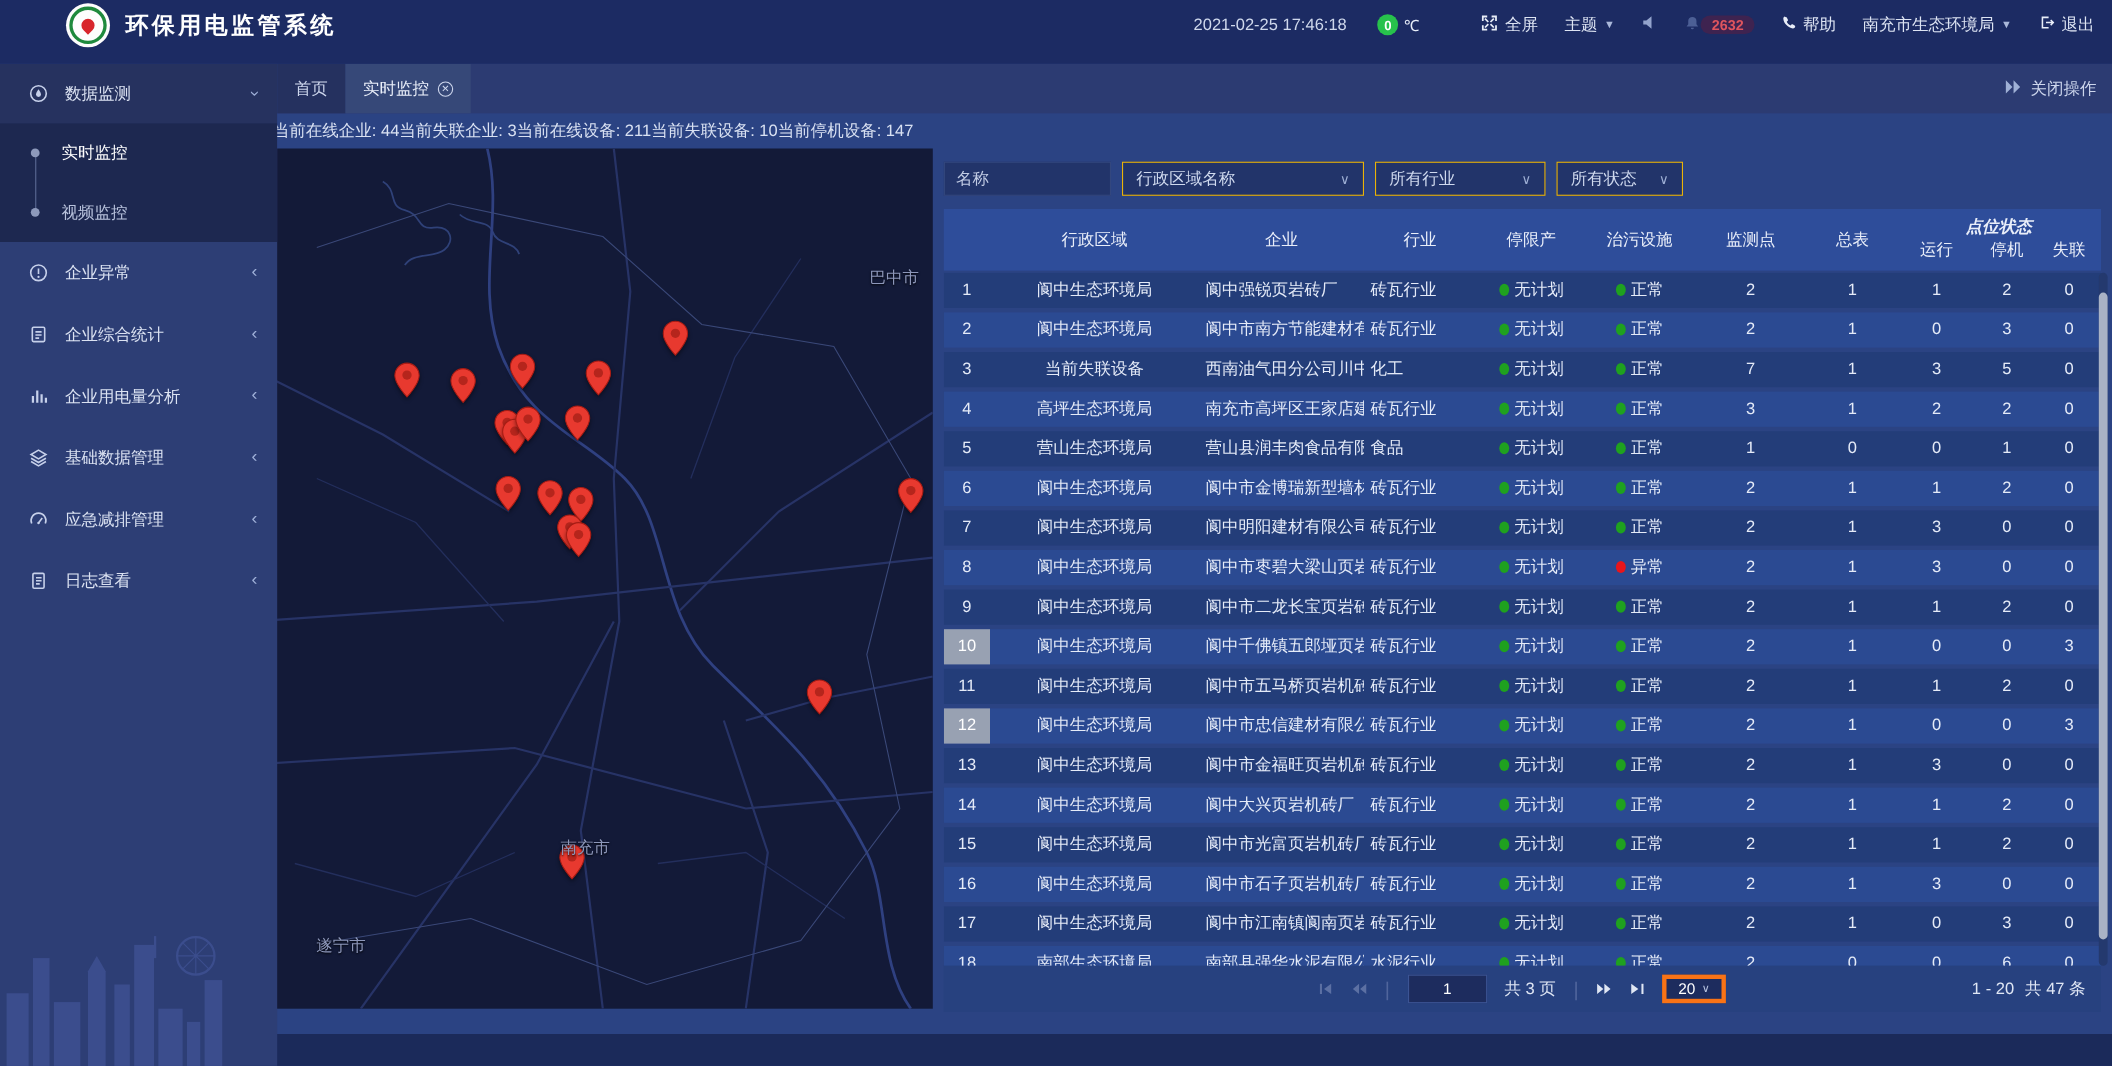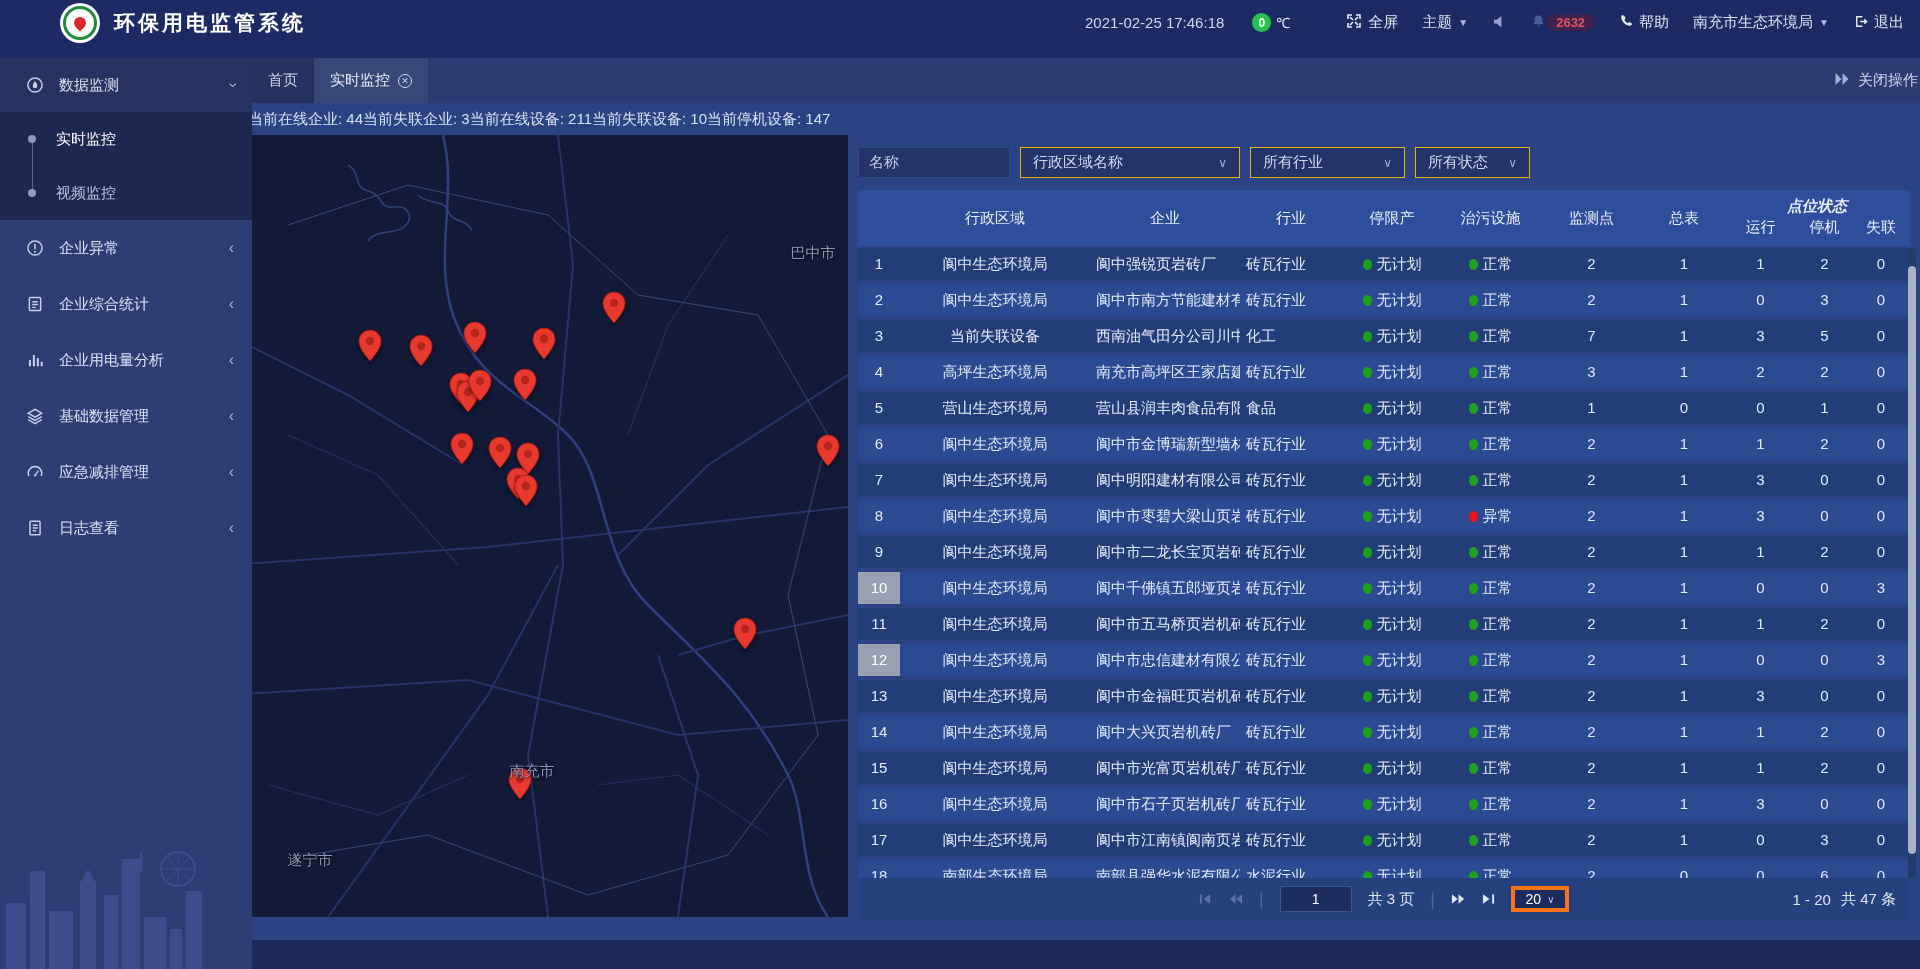--- a/index.html
+++ b/index.html
@@ -47,21 +47,21 @@
 
   
   .tabbar { position:absolute; left:218px; top:58px; width:1702px; height:45px; background:#2c3b72; z-index:10;
             display:flex; align-items:stretch; }
   .tab-collapse { width:34px; display:flex; align-items:center; justify-content:center; cursor:pointer; }
   .tab { display:flex; align-items:center; padding:0 16px; font-size:15px; color:#cdd6ec; cursor:pointer; }
   .tab.home { background:#25315f; }
   .tab.active { background:#364878; color:#e9eef9; gap:8px; }
   .tab-close { width:14px; height:14px; border:1px solid #cfd8ee; border-radius:50%; font-size:9px; line-height:12px;
                text-align:center; color:#cfd8ee; }
-  .tab-right { margin-left:auto; display:flex; align-items:center; gap:8px; padding-right:2px; color:#cdd6ec; font-size:15px; }
+  .tab-right { margin-left:auto; display:flex; align-items:center; gap:8px; padding-right:14px; color:#cdd6ec; font-size:15px; }
 
   
   .statsrow { position:absolute; left:218px; top:103px; width:1702px; height:32px; display:flex; align-items:center;
               padding-left:30px; color:#d9e1f2; font-size:15px; }
 
   
   .map { position:absolute; left:228px; top:135px; width:620px; height:782px; background:#131a38; overflow:visible; }
   .map-roads { position:absolute; left:0; top:0; }
   .city-label { position:absolute; transform:translate(-50%,-50%); color:#8d97ba; font-size:15px;
                 text-shadow:0 1px 2px #000; white-space:nowrap; }
@@ -69,21 +69,21 @@
          filter:drop-shadow(0 2px 2px rgba(0,0,0,.45)); }
   .map-handle { position:absolute; left:-11px; top:289px; width:16px; height:36px; background:#d8dbe2;
                 border-radius:3px; display:flex; align-items:center; justify-content:center; cursor:pointer; z-index:5; }
   .map-handle .hc-circle { width:17px; height:17px; border-radius:50%; background:#0f1836; color:#fff; font-size:11px;
                 line-height:16px; text-align:center; }
 
   
   .tablepanel { position:absolute; left:858px; top:147px; width:1052px; height:775px; }
   .filters { position:absolute; left:0; top:0; width:100%; height:31px; display:flex; gap:10px; }
   .f-input { width:152px; height:31px; background:#22346a; border:1px solid #33477e; color:#cfd9ee; font-size:15px;
-             padding:0 10px; outline:none; font-family:Liberation Serif, serif; }
+             padding:0 10px; outline:none; font-family:Liberation Sans, sans-serif; }
   .f-input::placeholder { color:#c2cce5; opacity:1; }
   .f-select { height:31px; background:#22346a; border:1px solid #eab308; color:#cfd9ee; font-size:15px;
               display:flex; align-items:center; justify-content:space-between; padding:0 12px; cursor:pointer; }
   .f-select .chev { color:#9fb0d6; font-size:12px; margin-left:14px; }
   .w-region { width:220px; } .w-industry { width:155px; } .w-status { width:115px; }
 
   .tgrid { display:grid; grid-template-columns:42px 190px 150px 102px 100px 97px 105px 80px 73px 55px 58px; }
   .thead { position:absolute; left:0; top:43px; width:1052px; height:56px; background:#2e4d9a;
            grid-template-rows:28px 28px; color:#e9eef9; font-size:15px; }
   .hc { display:flex; align-items:center; justify-content:center; grid-row:1/3; }

